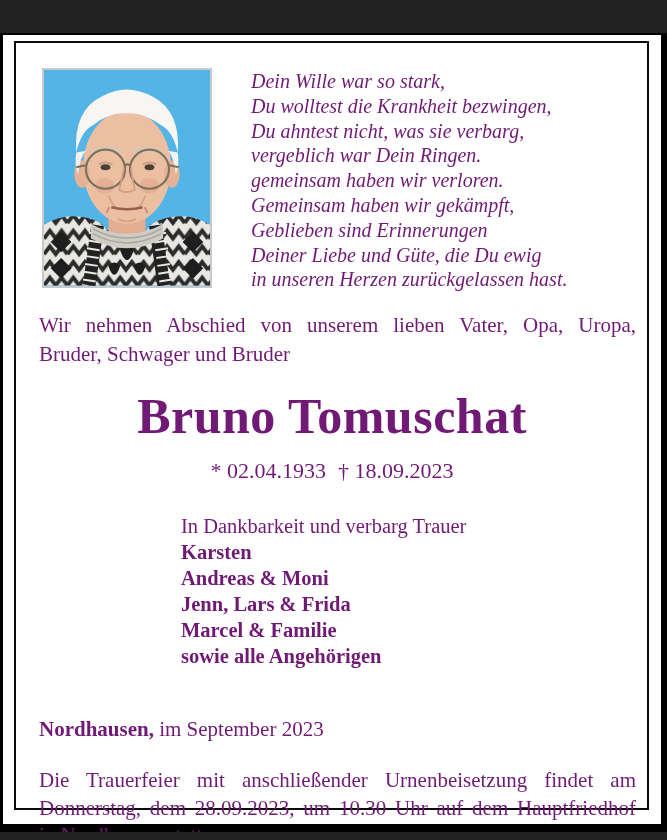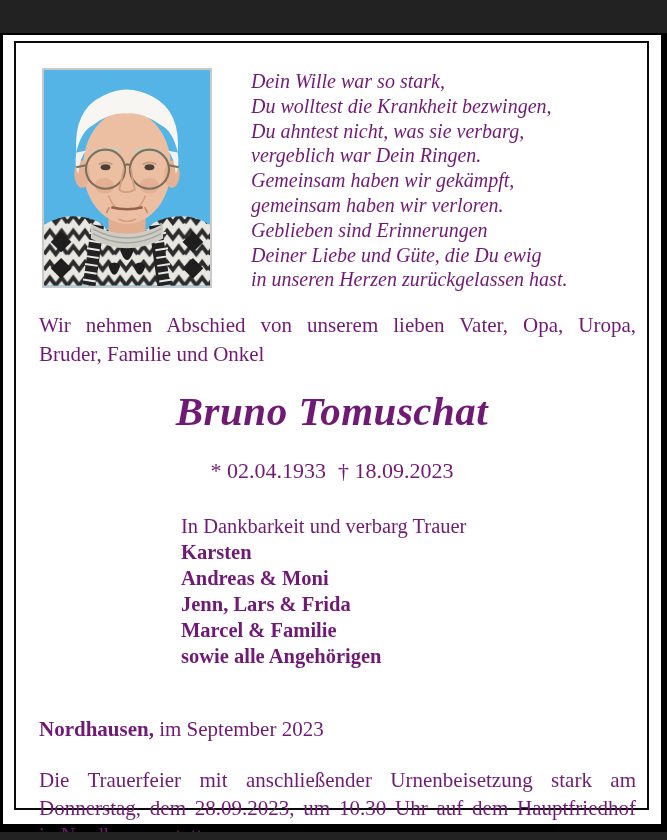--- a/index.html
+++ b/index.html
@@ -41,21 +41,21 @@
   
   .intro {
     position: absolute; left: 36px; top: 276px; width: 597px;
     font-size: 21px; line-height: 28.5px;
   }
   .just { text-align: justify; text-align-last: justify; }
   
   .name {
     position: absolute; left: 0; right: 0; top: 352px;
     text-align: center;
-    font-size: 41px; font-weight: bold; letter-spacing: .5px; font-style: italic;
+    font-size: 50px; font-weight: bold; letter-spacing: .5px;
   }
   .dates {
     position: absolute; left: 0; right: 0; top: 423px;
     display: flex; justify-content: center; gap: 12px;
     font-size: 22px;
   }
   
   .mourners {
     position: absolute; left: 178px; top: 478px;
     font-size: 20.5px; line-height: 26px;
@@ -151,30 +151,30 @@
 
         <path d="M76,152 q9,5 18,0" stroke="#d49d80" stroke-width="1.5" fill="none"></path>
       </svg>
     </div>
 
     <div class="poem">
       <div>Dein Wille war so stark,</div>
       <div>Du wolltest die Krankheit bezwingen,</div>
       <div>Du ahntest nicht, was sie verbarg,</div>
       <div>vergeblich war Dein Ringen.</div>
+      <div>gemeinsam haben wir verloren.</div>
       <div>Gemeinsam haben wir gekämpft,</div>
-      <div>gemeinsam haben wir verloren.</div>
       <div>Geblieben sind Erinnerungen</div>
       <div>Deiner Liebe und Güte, die Du ewig</div>
       <div>in unseren Herzen zurückgelassen hast.</div>
     </div>
 
     <div class="intro">
       <div class="just">Wir nehmen Abschied von unserem lieben Vater, Opa, Uropa,</div>
-      <div>Bruder, Familie und Onkel</div>
+      <div>Bruder, Schwager und Bruder</div>
     </div>
 
     <div class="name">Bruno Tomuschat</div>
 
     <div class="dates">
       <span>* 02.04.1933</span>
       <span>† 18.09.2023</span>
     </div>
 
     <div class="mourners">
@@ -185,18 +185,18 @@
       <div class="bold">Marcel &amp; Familie</div>
       <div class="bold">sowie alle Angehörigen</div>
     </div>
 
     <div class="dateline">
       <span class="city">Nordhausen,</span>
       <span>im September 2023</span>
     </div>
 
     <div class="funeral">
-      <div class="just">Die Trauerfeier mit anschließender Urnenbeisetzung stark am</div>
+      <div class="just">Die Trauerfeier mit anschließender Urnenbeisetzung findet am</div>
       <div class="just">Donnerstag, dem 28.09.2023, um 10.30 Uhr auf dem Hauptfriedhof</div>
       <div>in Nordhausen statt.</div>
     </div>
   </div>
 </div>
 
 </body></html>

